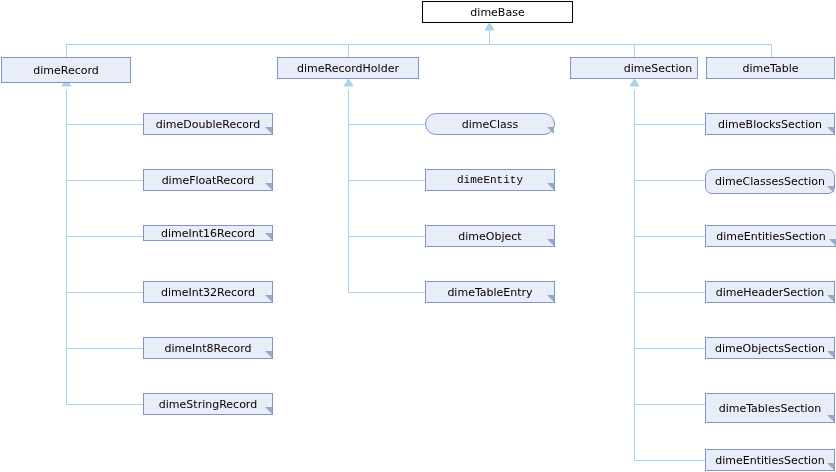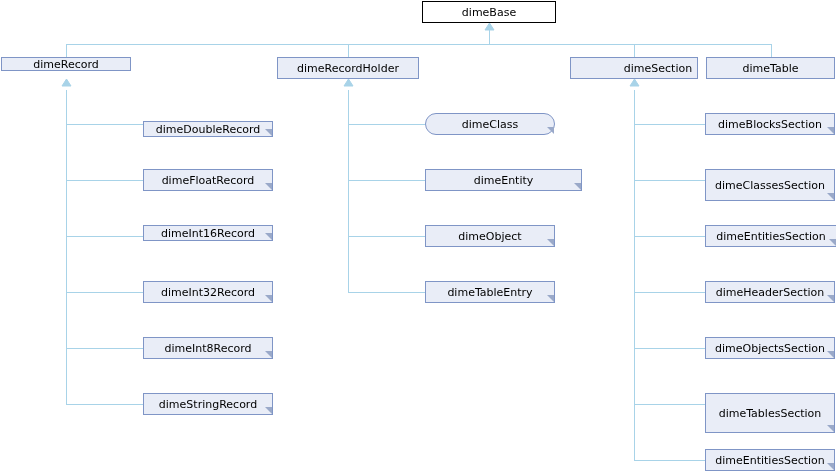--- a/index.html
+++ b/index.html
@@ -98,81 +98,81 @@
       <line x1="634" y1="124.5" x2="705" y2="124.5" stroke="#a8d3e8" stroke-width="1" shape-rendering="crispEdges"></line>
       <line x1="634" y1="180.5" x2="705" y2="180.5" stroke="#a8d3e8" stroke-width="1" shape-rendering="crispEdges"></line>
       <line x1="634" y1="236.5" x2="705" y2="236.5" stroke="#a8d3e8" stroke-width="1" shape-rendering="crispEdges"></line>
       <line x1="634" y1="292.5" x2="705" y2="292.5" stroke="#a8d3e8" stroke-width="1" shape-rendering="crispEdges"></line>
       <line x1="634" y1="348.5" x2="705" y2="348.5" stroke="#a8d3e8" stroke-width="1" shape-rendering="crispEdges"></line>
       <line x1="634" y1="404.5" x2="705" y2="404.5" stroke="#a8d3e8" stroke-width="1" shape-rendering="crispEdges"></line>
       <line x1="634" y1="460.5" x2="705" y2="460.5" stroke="#a8d3e8" stroke-width="1" shape-rendering="crispEdges"></line>
     </svg>
 
   <div id="node-layer">
-      <div class="node-box node-root" style="left: 422px; top: 1px; width: 134px; height: 22px;">
+      <div class="node-box node-root" style="left: 422px; top: 1px; width: 151px; height: 22px;">
         <span class="node-label">dimeBase</span>
       </div>
-      <div class="node-box node-sub" style="left: 1px; top: 57px; width: 130px; height: 14px;">
+      <div class="node-box node-sub" style="left: 1px; top: 57px; width: 130px; height: 26px;">
         <span class="node-label">dimeRecord</span>
       </div>
       <div class="node-box node-sub" style="left: 277px; top: 57px; width: 142px; height: 22px;">
         <span class="node-label">dimeRecordHolder</span>
       </div>
       <div class="node-box node-sub" style="left: 570px; top: 57px; width: 128px; height: 22px; padding-left: 48px;">
         <span class="node-label">dimeSection</span>
       </div>
       <div class="node-box node-sub" style="left: 706px; top: 57px; width: 129px; height: 22px;">
         <span class="node-label">dimeTable</span>
       </div>
-      <div class="node-box node-leaf" style="left: 143px; top: 121px; width: 130px; height: 16px;">
+      <div class="node-box node-leaf" style="left: 143px; top: 113px; width: 130px; height: 22px;">
         <span class="node-label">dimeDoubleRecord</span>
       </div>
       <div class="node-box node-leaf" style="left: 143px; top: 169px; width: 130px; height: 22px;">
         <span class="node-label">dimeFloatRecord</span>
       </div>
       <div class="node-box node-leaf" style="left: 143px; top: 225px; width: 130px; height: 16px;">
         <span class="node-label">dimeInt16Record</span>
       </div>
       <div class="node-box node-leaf" style="left: 143px; top: 281px; width: 130px; height: 22px;">
         <span class="node-label">dimeInt32Record</span>
       </div>
       <div class="node-box node-leaf" style="left: 143px; top: 337px; width: 130px; height: 22px;">
         <span class="node-label">dimeInt8Record</span>
       </div>
       <div class="node-box node-leaf" style="left: 143px; top: 393px; width: 130px; height: 22px;">
         <span class="node-label">dimeStringRecord</span>
       </div>
       <div class="node-box node-leaf" style="left: 425px; top: 113px; width: 130px; height: 22px; border-radius: 11px;">
         <span class="node-label">dimeClass</span>
       </div>
-      <div class="node-box node-leaf" style="left: 425px; top: 169px; width: 157px; height: 22px;">
+      <div class="node-box node-leaf" style="left: 425px; top: 169px; width: 130px; height: 22px; font-family: Liberation Mono, monospace;">
         <span class="node-label">dimeEntity</span>
       </div>
       <div class="node-box node-leaf" style="left: 425px; top: 225px; width: 130px; height: 22px;">
         <span class="node-label">dimeObject</span>
       </div>
       <div class="node-box node-leaf" style="left: 425px; top: 281px; width: 130px; height: 22px;">
         <span class="node-label">dimeTableEntry</span>
       </div>
       <div class="node-box node-leaf" style="left: 705px; top: 113px; width: 130px; height: 22px;">
         <span class="node-label">dimeBlocksSection</span>
       </div>
-      <div class="node-box node-leaf" style="left: 705px; top: 169px; width: 130px; height: 32px;">
+      <div class="node-box node-leaf" style="left: 705px; top: 169px; width: 130px; height: 25px; border-radius: 7px;">
         <span class="node-label">dimeClassesSection</span>
       </div>
       <div class="node-box node-leaf" style="left: 705px; top: 225px; width: 132px; height: 22px;">
         <span class="node-label">dimeEntitiesSection</span>
       </div>
       <div class="node-box node-leaf" style="left: 705px; top: 281px; width: 130px; height: 22px;">
         <span class="node-label">dimeHeaderSection</span>
       </div>
       <div class="node-box node-leaf" style="left: 705px; top: 337px; width: 130px; height: 22px;">
         <span class="node-label">dimeObjectsSection</span>
       </div>
-      <div class="node-box node-leaf" style="left: 705px; top: 393px; width: 130px; height: 40px;">
+      <div class="node-box node-leaf" style="left: 705px; top: 393px; width: 130px; height: 30px;">
         <span class="node-label">dimeTablesSection</span>
       </div>
       <div class="node-box node-leaf" style="left: 705px; top: 449px; width: 130px; height: 22px;">
         <span class="node-label">dimeEntitiesSection</span>
       </div>
     </div>
 
 </div>
 
 </body></html>

